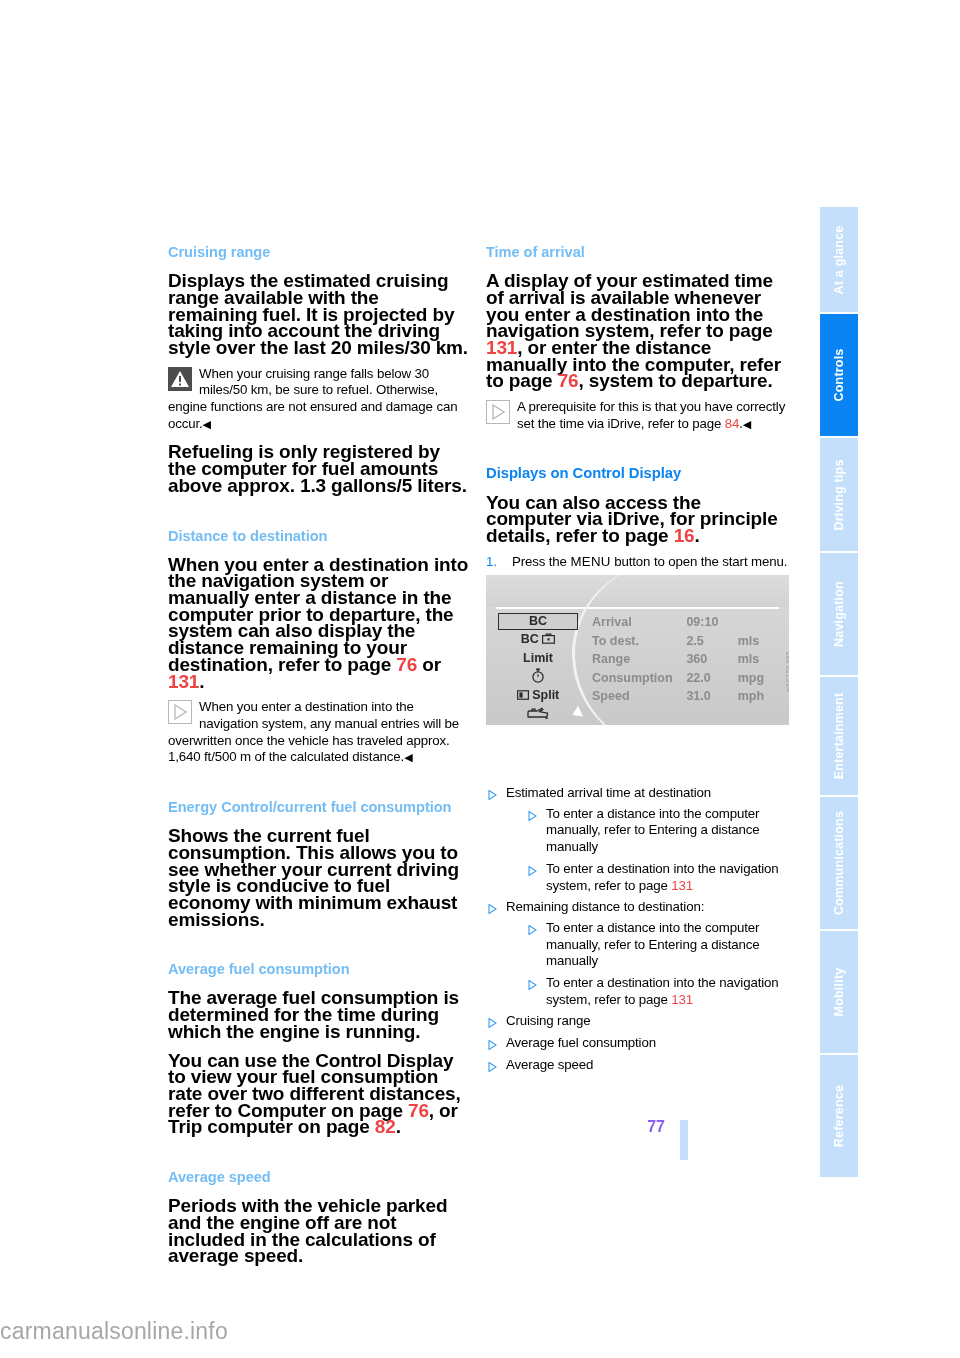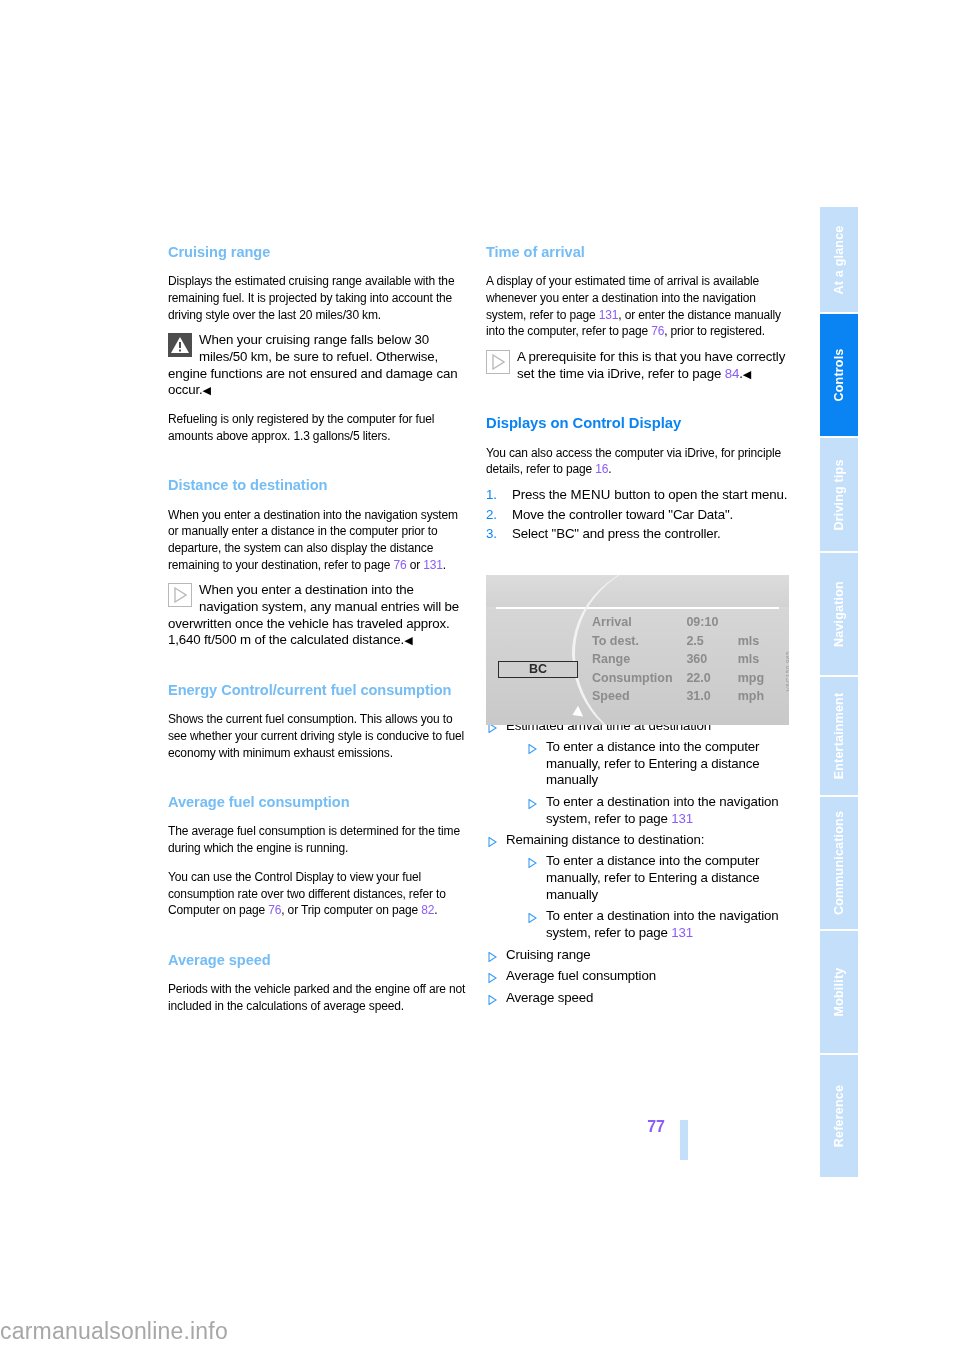--- a/index.html
+++ b/index.html
@@ -74,26 +74,27 @@
     line-height: 1.24;
     letter-spacing: -0.05px;
   }
   h2.sec.strong {
     color: #0b84f3;
     font-size: 14.8px;
   }
   h2.sec.spaced { margin-top: 32px; }
 
   p.body {
-    font-size: 12px;
+    font-size: 19px;
     line-height: 16.7px;
     margin: 12px 0 9px 0;
     letter-spacing: -0.15px;
-  }
-  .pg { color: #8b5cf6; }
+    font-weight: bold;
+  }
+  .pg { color: #ef4444; }
   .ret { font-size: 11px; letter-spacing: 0; }
 
   
   .note {
     position: relative;
     font-size: 13.3px;
     line-height: 16.7px;
     margin: 0 0 9px 0;
     letter-spacing: -0.15px;
   }
@@ -210,21 +211,20 @@
     color: #2b2b2b;
     font-size: 12.5px;
     font-weight: bold;
     text-align: center;
   }
   #fig-menu .mrow {
     height: 18.5px;
     line-height: 18.5px;
     position: relative;
     white-space: nowrap;
-    margin-top: 48px;
   }
   #fig-menu .mrow.sel {
     border: 1.6px solid #2b2b2b;
     background: #cfcfcf;
     height: 17px;
     line-height: 15px;
     box-sizing: border-box;
   }
   #fig-rows {
     position: absolute;
@@ -364,21 +364,21 @@
     <p class="body">The average fuel consumption is determined for the time during which the engine is running.</p>
     <p class="body"><span>You can use the Control Display to view your fuel consumption rate over two different distances, refer to Computer on page </span><span class="pg">76</span><span>, or Trip computer on page </span><span class="pg">82</span><span>.</span></p>
 
     <h2 class="sec spaced">Average speed</h2>
     <p class="body">Periods with the vehicle parked and the engine off are not included in the calculations of average speed.</p>
   </div>
 
   <div class="col" id="col-right">
 
     <h2 class="sec">Time of arrival</h2>
-    <p class="body"><span>A display of your estimated time of arrival is available whenever you enter a destination into the navigation system, refer to page </span><span class="pg">131</span><span>, or enter the distance manually into the computer, refer to page </span><span class="pg">76</span><span>, prior to registered.</span></p>
+    <p class="body"><span>A display of your estimated time of arrival is available whenever you enter a destination into the navigation system, refer to page </span><span class="pg">131</span><span>, or enter the distance manually into the computer, refer to page </span><span class="pg">76</span><span>, system to departure.</span></p>
 
     <div class="note">
       <span class="ico info">
         <svg width="14" height="16" viewBox="0 0 14 16">
           <polygon points="2,1 13,8 2,15" fill="none" stroke="#b8b8b8" stroke-width="1.3"></polygon>
         </svg>
       </span>
       <span>A prerequisite for this is that you have correctly set the time via iDrive, refer to page </span><span class="pg">84</span><span>.</span><span class="ret">◀</span>
     </div>
 

